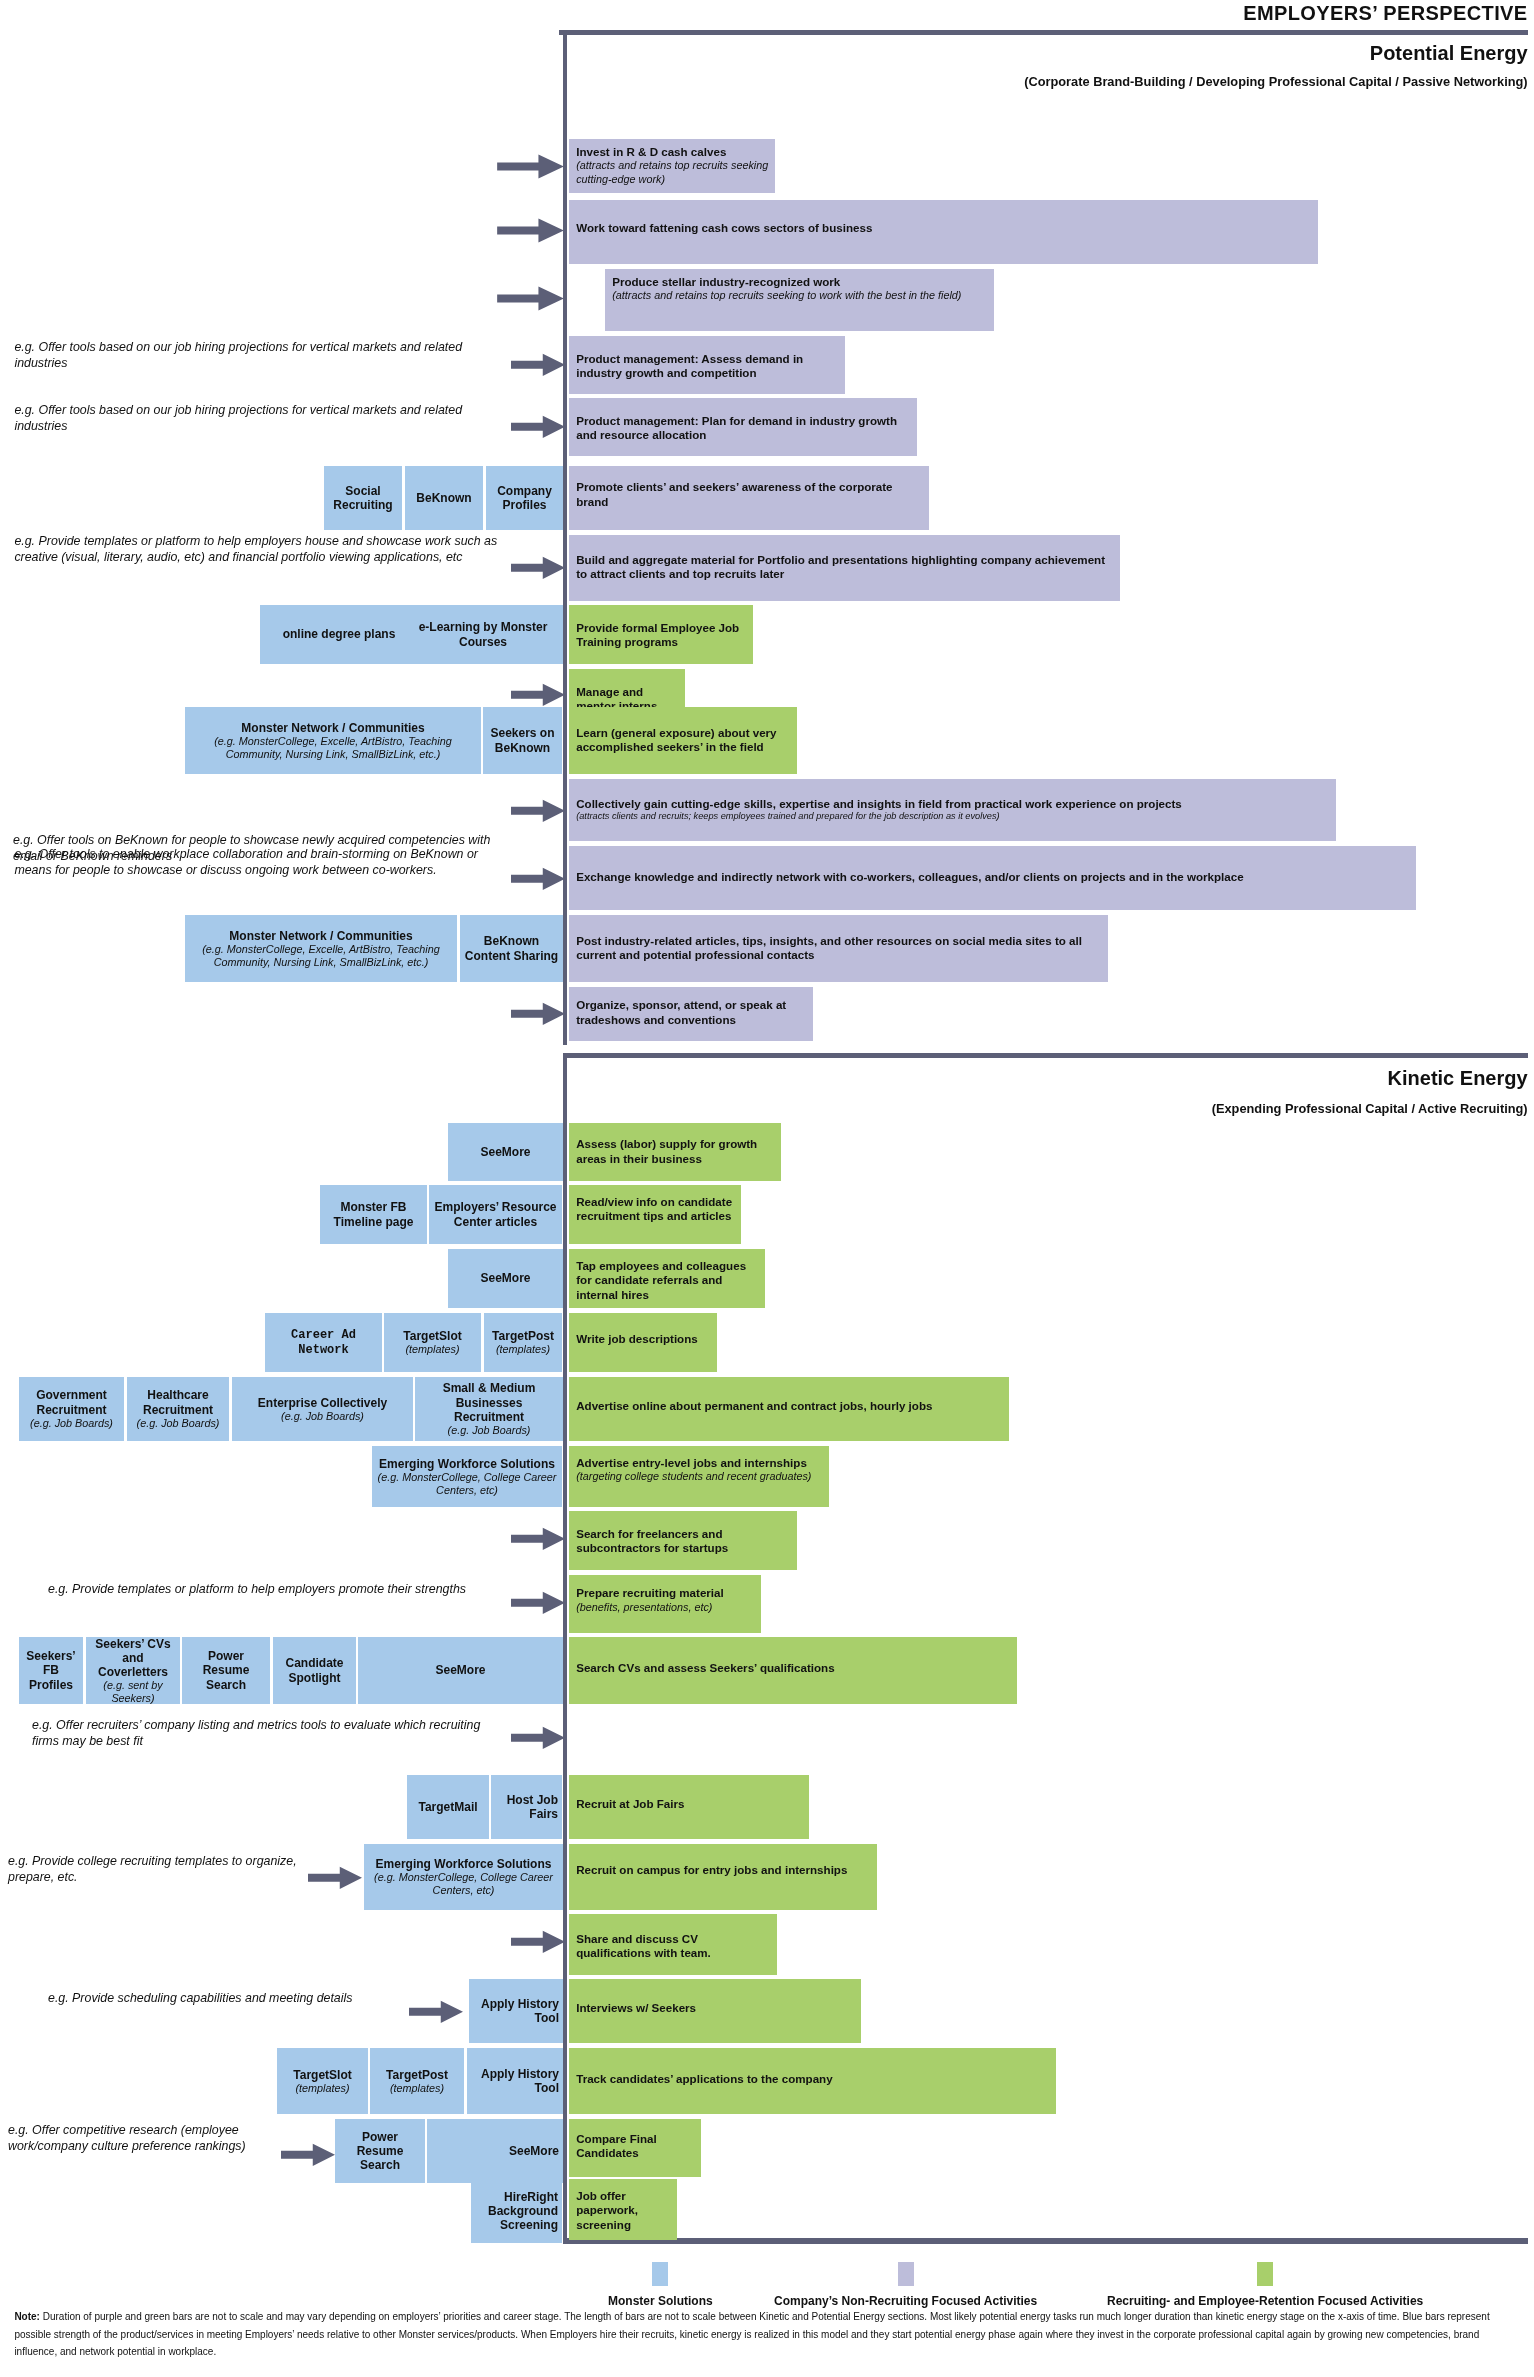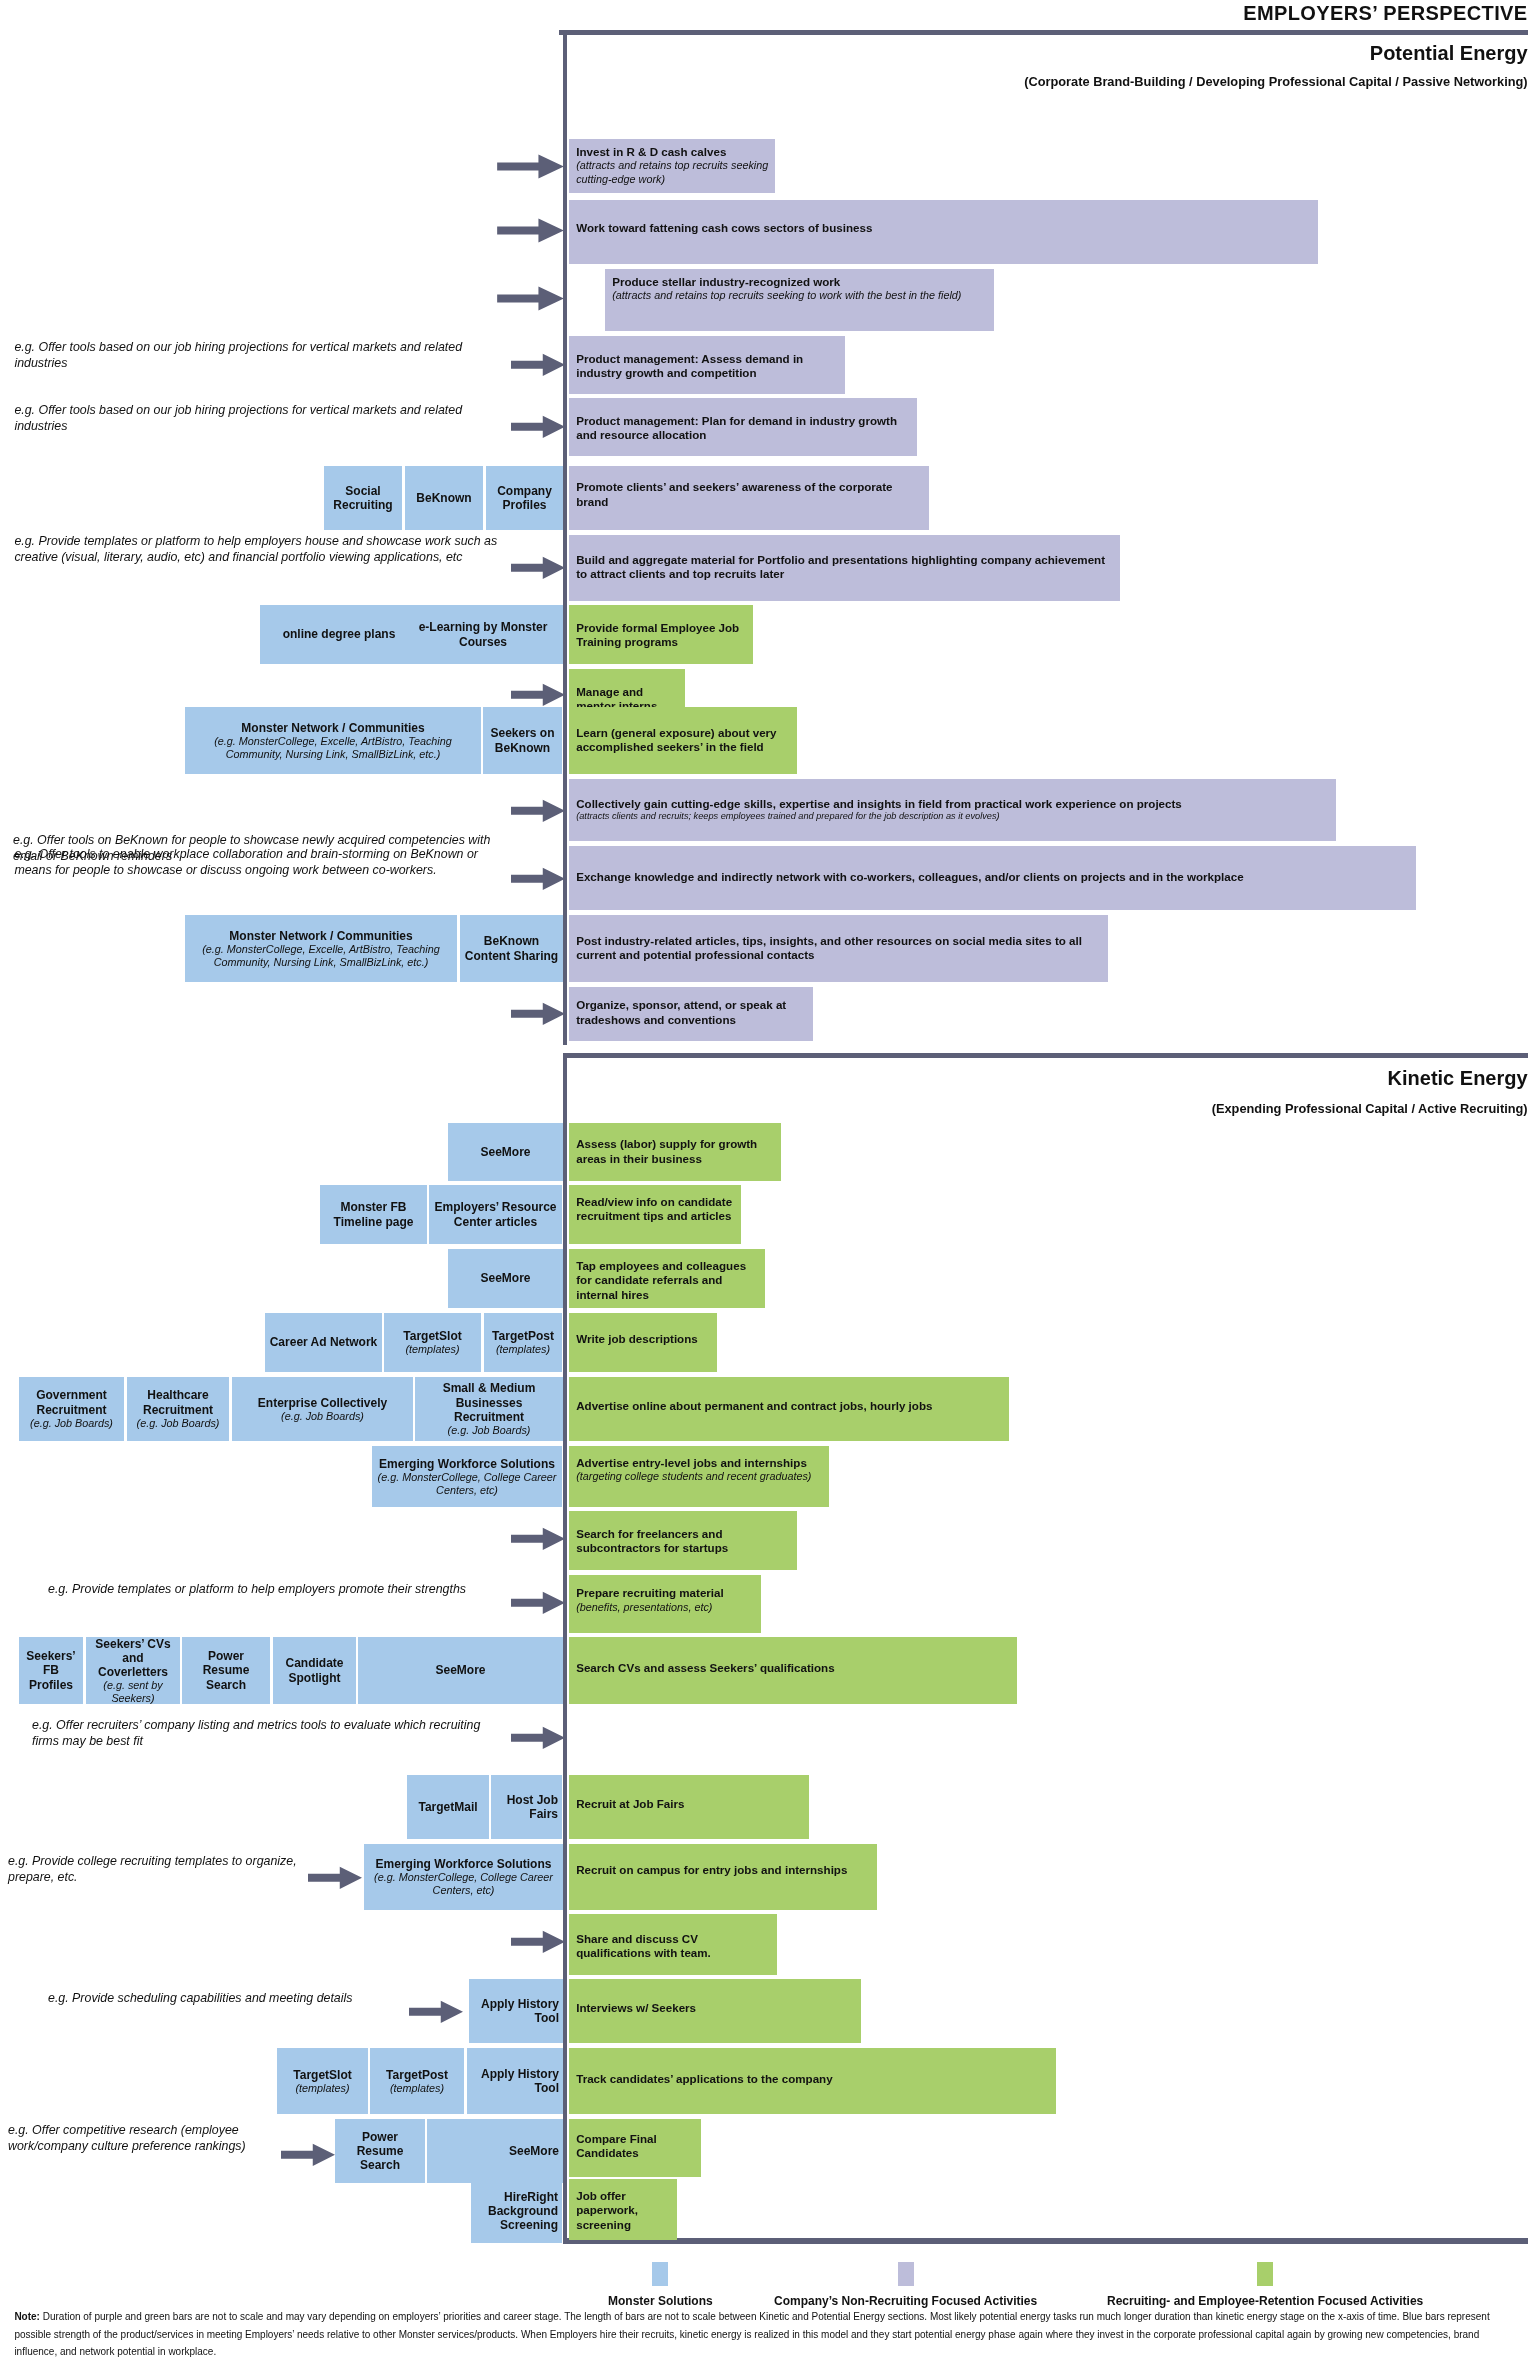--- a/index.html
+++ b/index.html
@@ -275,21 +275,21 @@
     <div>Read/view info on candidate recruitment tips and articles</div>
   </div>
 
   <div class="blue" style="left:448px;top:1249px;width:115px;height:59px;">
     <span>SeeMore</span>
   </div>
   <div class="bar green" style="left:569px;top:1249px;width:196px;height:59px;padding-top:9.6px;">
     <div>Tap employees and colleagues for candidate referrals and internal hires</div>
   </div>
 
-  <div class="blue" style="left:265px;top:1313px;width:117px;height:59px;">
+  <div class="blue" style="left:265px;top:1313px;width:117px;height:59px;font-family:Liberation Mono, monospace;">
     <span>Career Ad Network</span>
   </div>
   <div class="blue" style="left:384px;top:1313px;width:97px;height:59px;flex-direction:column;">
     <span class="t">TargetSlot</span>
     <em>(templates)</em>
   </div>
   <div class="blue" style="left:484px;top:1313px;width:78px;height:59px;flex-direction:column;">
     <span class="t">TargetPost</span>
     <em>(templates)</em>
   </div>

